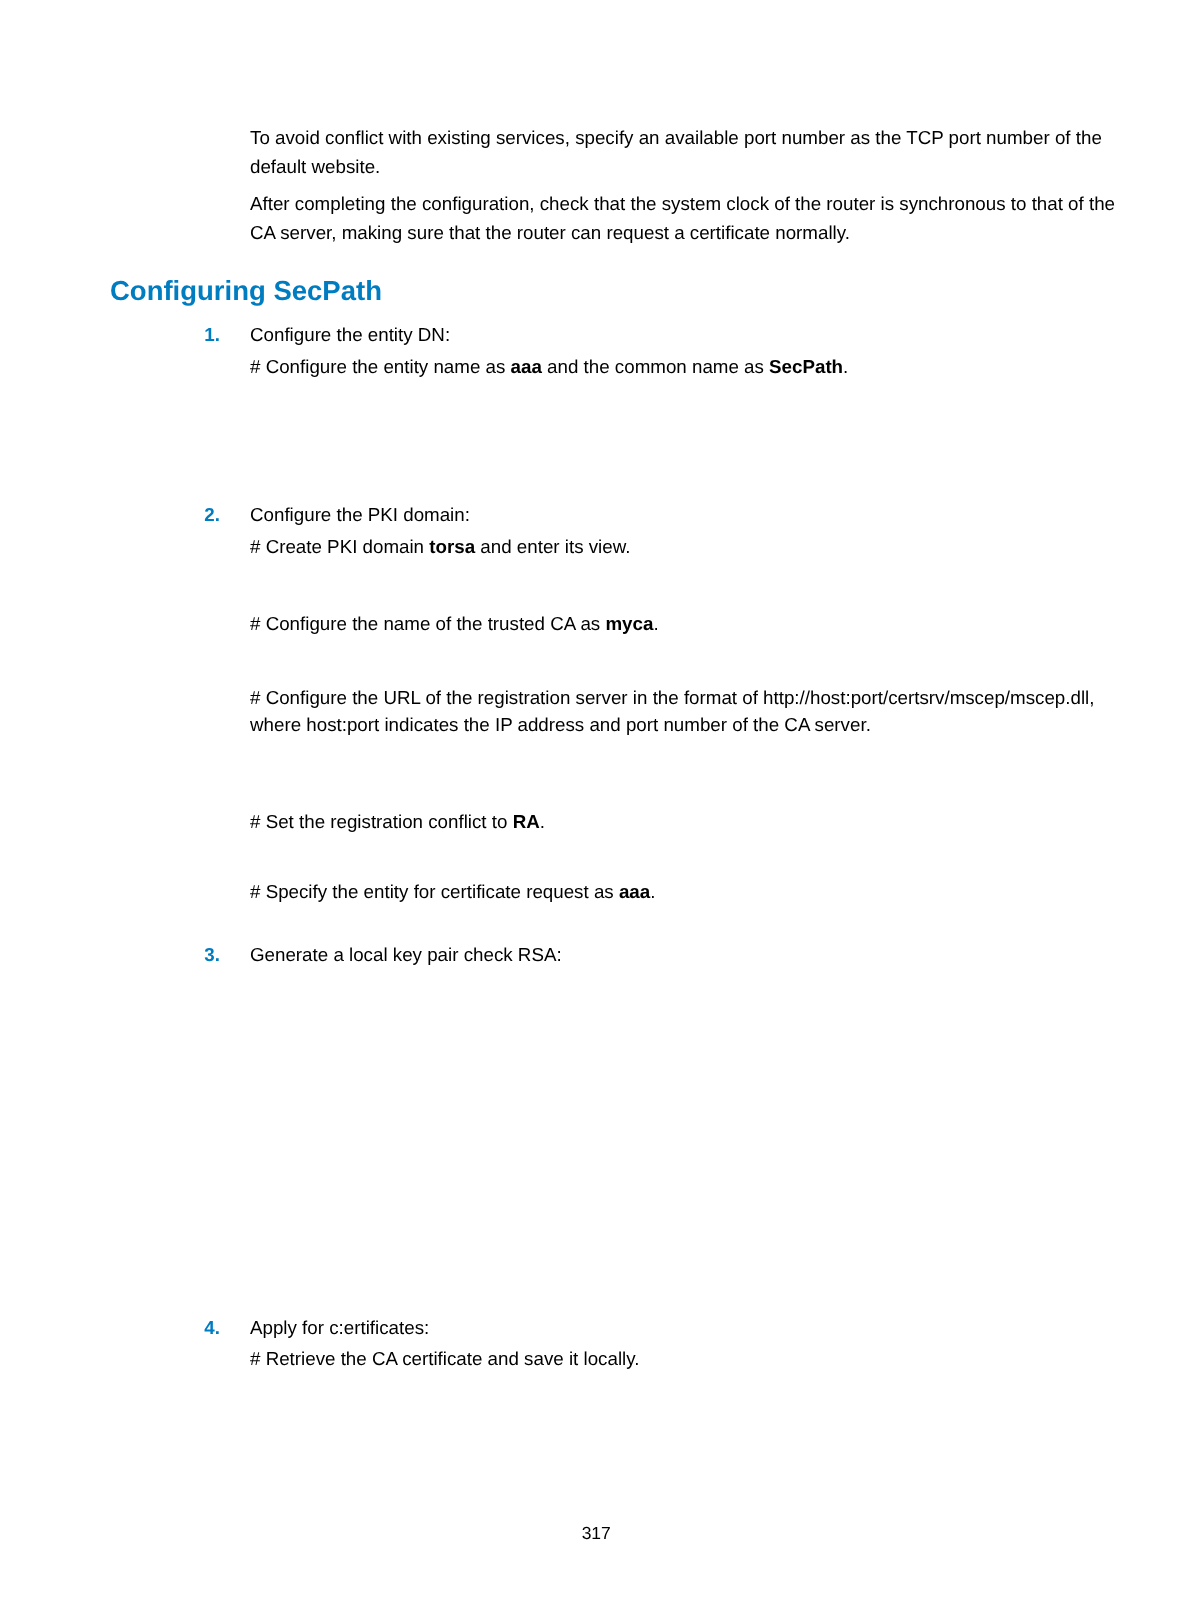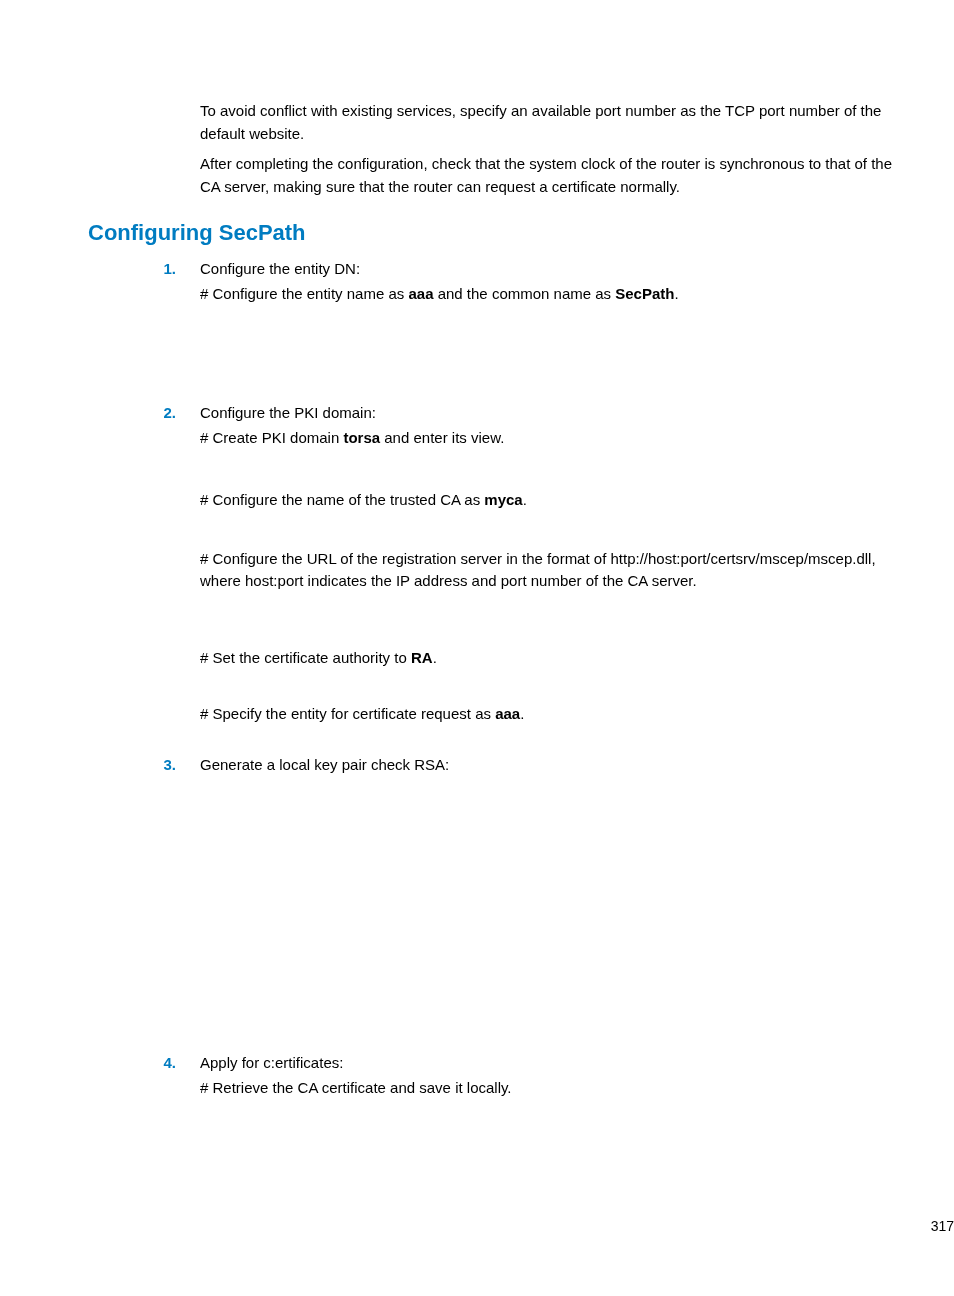--- a/index.html
+++ b/index.html
@@ -47,21 +47,21 @@
       margin-left: 112px;
       margin-bottom: 8px;
       line-height: 1.5;
     }
     .bold { font-weight: bold; text-align: right; }
     .page-num {
       position: absolute;
       bottom: 62px;
       left: 0;
       width: 100%;
-      text-align: right;
+      text-align: center;
       font-size: 14px;
     }
   </style>
 </head>
 <body>
 
 <div class="page">
 
   <p class="intro-para">To avoid conflict with existing services, specify an available port number as the TCP port number of the default website.</p>
   <p class="intro-para">After completing the configuration, check that the system clock of the router is synchronous to that of the CA server, making sure that the router can request a certificate normally.</p>
@@ -92,21 +92,21 @@
     <span># Configure the name of the trusted CA as </span><span class="bold">myca</span><span>.</span>
   </p>
 
   <div style="height:28px"></div>
 
   <p class="indent-block"># Configure the URL of the registration server in the format of http://host:port/certsrv/mscep/mscep.dll, where host:port indicates the IP address and port number of the CA server.</p>
 
   <div style="height:46px"></div>
 
   <p class="indent-block">
-    <span># Set the certificate authority to </span><span class="bold">RA</span><span>.</span>
+    <span># Set the registration conflict to </span><span class="bold">RA</span><span>.</span>
   </p>
 
   <div style="height:26px"></div>
 
   <p class="indent-block">
     <span># Specify the entity for certificate request as </span><span class="bold">aaa</span><span>.</span>
   </p>
 
   <div style="height:22px"></div>
 

